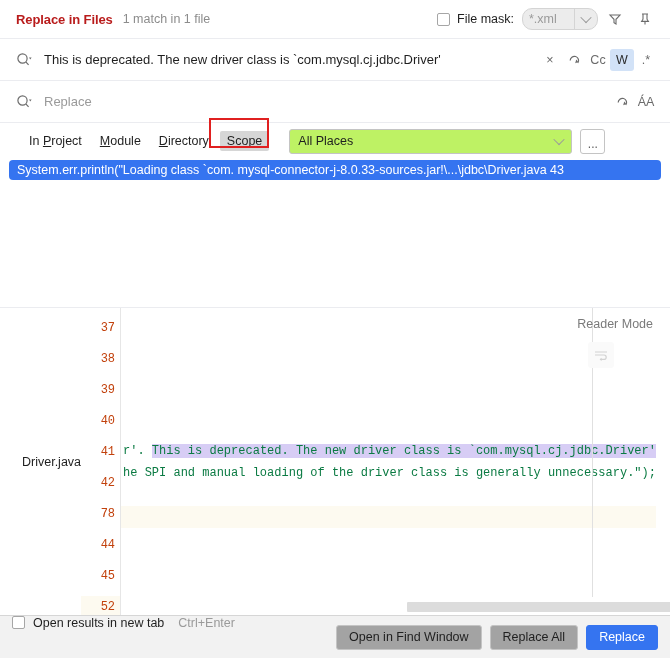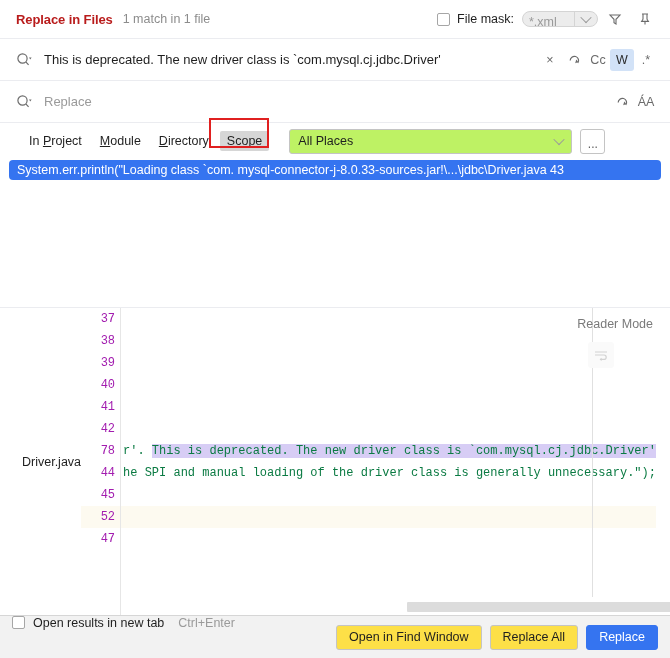--- a/index.html
+++ b/index.html
@@ -62,21 +62,21 @@
     flex: 0 0 13px;
   }
   .file-mask-label {
     font-size: 12.5px;
     margin-left: 7px;
     color: #1f1f1f;
   }
   .mask-combo {
     display: flex;
     margin-left: 8px;
-    height: 16px;
+    height: 22px;
     border: 1px solid #d4d4d4;
     border-radius: 10px;
     background: #ececec;
     box-sizing: border-box;
     overflow: hidden;
   }
   .mask-combo .val {
     width: 51px;
     line-height: 20px;
     padding-left: 6px;
@@ -285,25 +285,26 @@
   }
   .gutter-lines {
     position: absolute;
     top: 0; left: 0; right: 0;
   }
   .gline {
     height: 22px;
     line-height: 22px;
     font-family: "Liberation Mono", monospace;
     font-size: 12px;
-    color: #a21caf;
+    color: #c2410c;
     text-align: right;
     padding-right: 5px;
     box-sizing: border-box;
     position: relative;
+    margin-top: 9px;
   }
   .gline.hl { background: #fdfaf0; }
   .code {
     flex: 1 1 auto;
     position: relative;
     overflow: hidden;
   }
   .cline {
     height: 22px;
     line-height: 22px;
@@ -390,21 +391,21 @@
   .btns {
     margin-left: auto;
     display: flex;
     align-items: center;
     gap: 8px;
   }
   .btn {
     height: 25px;
     border: 1px solid #c4c4c4;
     border-radius: 3px;
-    background: #fde047;
+    background: #a3a3a3;
     font-size: 12.5px;
     color: #1f1f1f;
     display: flex;
     align-items: center;
     justify-content: center;
     padding: 0 12px;
     box-sizing: border-box;
     white-space: nowrap;
   }
   .btn.primary {

